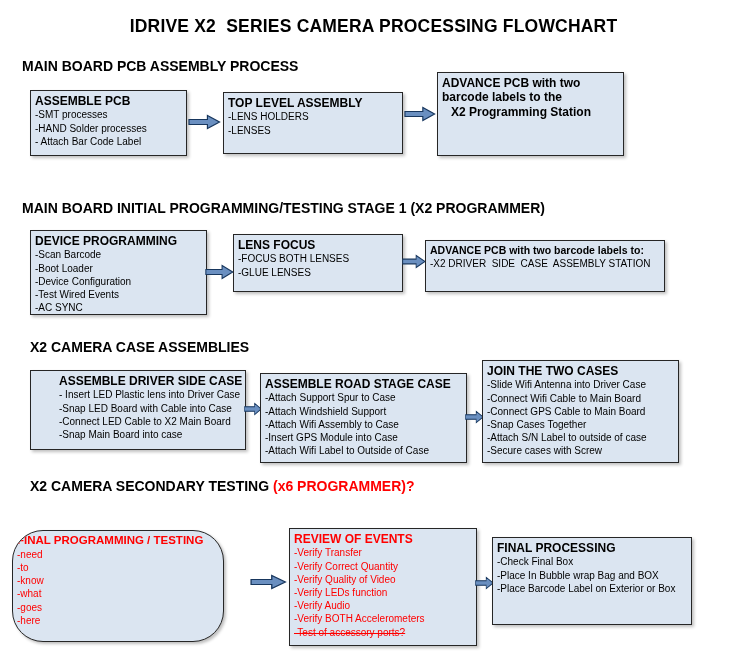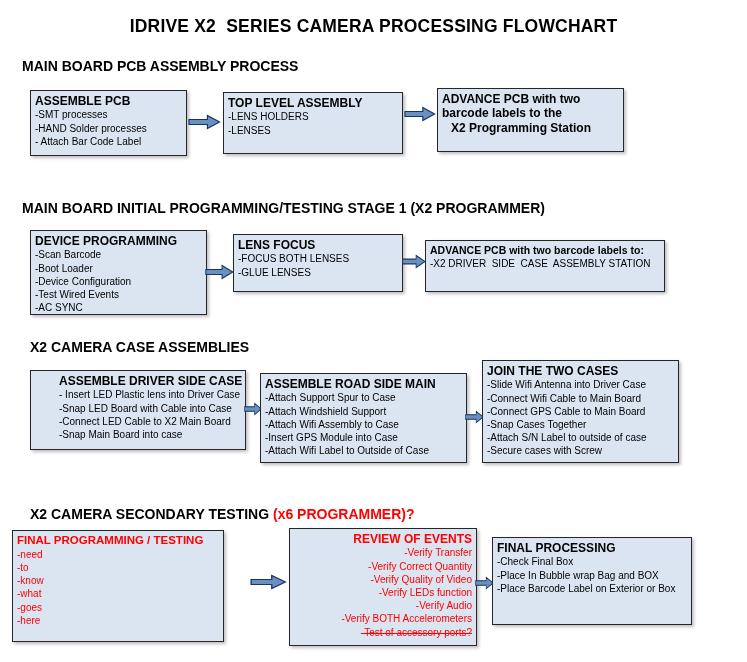--- a/index.html
+++ b/index.html
@@ -62,21 +62,21 @@
 <div class="box" style="left:223px; top:84px; width:180px; height:62px;margin-top:8px;">
   <div class="box-title">TOP LEVEL ASSEMBLY</div>
   <div class="box-line">-LENS HOLDERS</div>
   <div class="box-line">-LENSES</div>
 </div>
 
 <svg class="arrow" style="left:404px; top:106px;" width="32" height="16" viewBox="0 0 34 16" preserveAspectRatio="none">
   <polygon points="1,5.5 20,5.5 20,1.5 32.5,8 20,14.5 20,10.5 1,10.5"></polygon>
 </svg>
 
-<div class="box" style="left:437px; top:88px; width:187px; height:64px;">
+<div class="box" style="left:437px; top:72px; width:187px; height:84px;">
   <div class="box-title title-wrap">ADVANCE PCB with two barcode labels to the</div>
   <div class="box-line bold indent">X2 Programming Station</div>
 </div>
 
 <div class="section-heading" style="left:22px; top:200px;">MAIN BOARD INITIAL PROGRAMMING/TESTING STAGE 1 (X2 PROGRAMMER)</div>
 
 <div class="box" style="left:30px; top:230px; width:177px; height:85px;">
   <div class="box-title">DEVICE PROGRAMMING</div>
   <div class="box-line">-Scan Barcode</div>
   <div class="box-line">-Boot Loader</div>
@@ -112,21 +112,21 @@
   <div class="box-line">-Snap LED Board with Cable into Case</div>
   <div class="box-line">-Connect LED Cable to X2 Main Board</div>
   <div class="box-line">-Snap Main Board into case</div>
 </div>
 
 <svg class="arrow" style="left:244px; top:402px;" width="18" height="14" viewBox="0 0 34 16" preserveAspectRatio="none">
   <polygon points="1,5.5 20,5.5 20,1.5 32.5,8 20,14.5 20,10.5 1,10.5"></polygon>
 </svg>
 
 <div class="box" style="left:260px; top:373px; width:207px; height:90px;">
-  <div class="box-title">ASSEMBLE ROAD SIDE MAIN</div>
+  <div class="box-title">ASSEMBLE ROAD STAGE CASE</div>
   <div class="box-line">-Attach Support Spur to Case</div>
   <div class="box-line">-Attach Windshield Support</div>
   <div class="box-line">-Attach Wifi Assembly to Case</div>
   <div class="box-line">-Insert GPS Module into Case</div>
   <div class="box-line">-Attach Wifi Label to Outside of Case</div>
 </div>
 
 <svg class="arrow" style="left:465px; top:410px;" width="19" height="14" viewBox="0 0 34 16" preserveAspectRatio="none">
   <polygon points="1,5.5 20,5.5 20,1.5 32.5,8 20,14.5 20,10.5 1,10.5"></polygon>
 </svg>
@@ -134,39 +134,39 @@
 <div class="box" style="left:482px; top:360px; width:197px; height:103px;">
   <div class="box-title">JOIN THE TWO CASES</div>
   <div class="box-line">-Slide Wifi Antenna into Driver Case</div>
   <div class="box-line">-Connect Wifi Cable to Main Board</div>
   <div class="box-line">-Connect GPS Cable to Main Board</div>
   <div class="box-line">-Snap Cases Together</div>
   <div class="box-line">-Attach S/N Label to outside of case</div>
   <div class="box-line">-Secure cases with Screw</div>
 </div>
 
-<div class="section-heading" style="left:30px; top:506px;">
+<div class="section-heading" style="left:30px; top:478px;">
   <span>X2 CAMERA SECONDARY TESTING  </span><span class="red">(x6 PROGRAMMER)?</span>
 </div>
 
-<div class="box" style="left:12px; top:530px; width:212px; height:112px;">
+<div class="box" style="left:12px; top:530px; width:212px; height:112px;border-radius:31px;">
   <div class="box-title title-med red">FINAL PROGRAMMING / TESTING</div>
   <div class="box-line red">-need</div>
   <div class="box-line red">-to</div>
   <div class="box-line red">-know</div>
   <div class="box-line red">-what</div>
   <div class="box-line red">-goes</div>
   <div class="box-line red">-here</div>
 </div>
 
 <svg class="arrow" style="left:250px; top:574px;" width="37" height="16" viewBox="0 0 34 16" preserveAspectRatio="none">
   <polygon points="1,5.5 20,5.5 20,1.5 32.5,8 20,14.5 20,10.5 1,10.5"></polygon>
 </svg>
 
-<div class="box" style="left:289px; top:528px; width:188px; height:118px;text-align:right;">
+<div class="box" style="left:289px; top:528px; width:188px; height:118px;">
   <div class="box-title red">REVIEW OF EVENTS</div>
   <div class="box-line red">-Verify Transfer</div>
   <div class="box-line red">-Verify Correct Quantity</div>
   <div class="box-line red">-Verify Quality of Video</div>
   <div class="box-line red">-Verify LEDs function</div>
   <div class="box-line red">-Verify Audio</div>
   <div class="box-line red">-Verify BOTH Accelerometers</div>
   <div class="box-line red strike">-Test of accessory ports?</div>
 </div>
 

